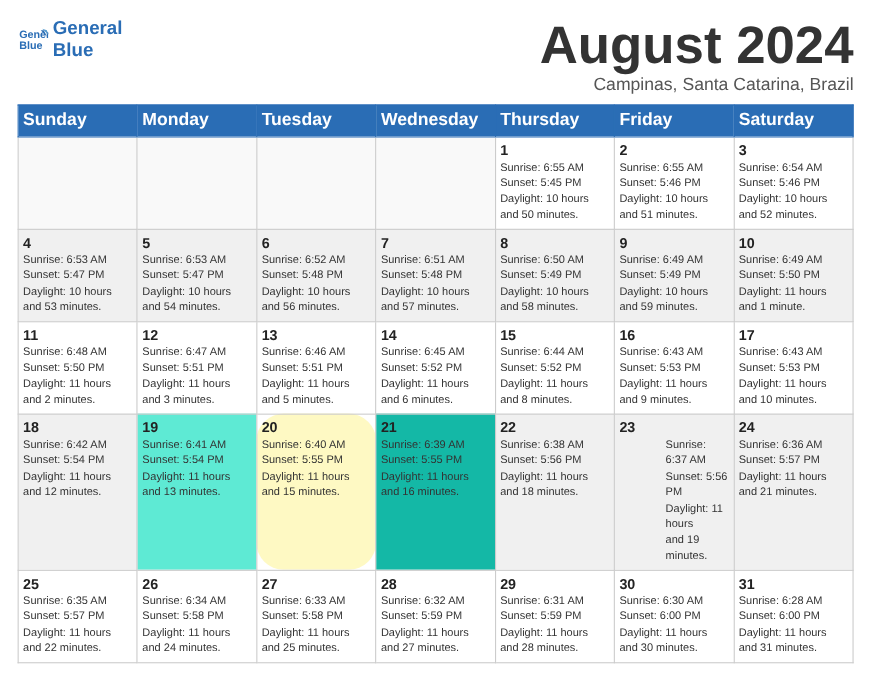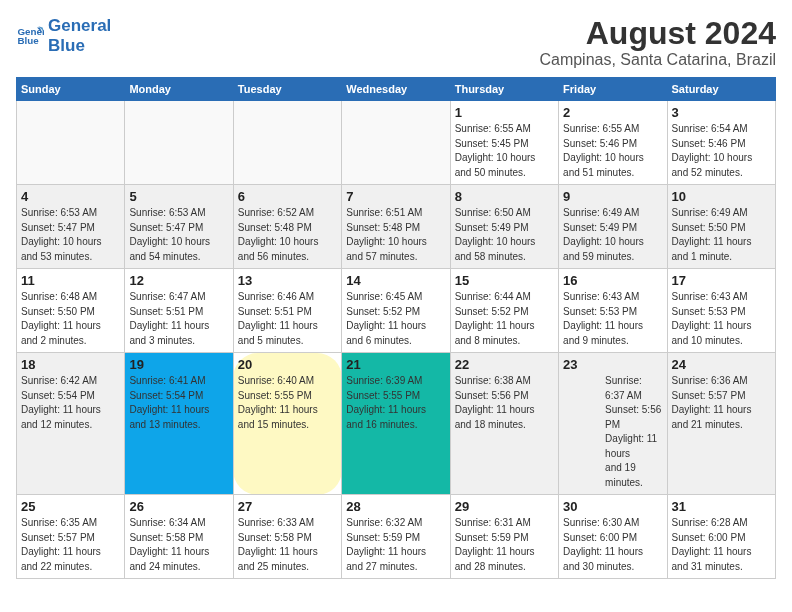--- a/index.html
+++ b/index.html
@@ -22,40 +22,40 @@
       gap: 4px;
     }
     .logo-icon {
       width: 28px;
       height: 28px;
     }
     .title-block {
       text-align: right;
     }
     .cal-title {
-      font-size: 32px;
+      font-size: 48px;
       font-weight: bold;
       color: #333;
       line-height: 1.1;
     }
     .cal-subtitle {
       font-size: 16px;
       color: #555;
     }
     table {
       width: 100%;
       border-collapse: collapse;
       font-size: 10.5px;
     }
     th {
       background: #2a6db5;
       color: #fff;
       padding: 5px 4px;
       text-align: left;
-      font-size: 11px;
+      font-size: 16px;
       font-weight: bold;
       border: 1px solid #2a6db5;
     }
     td {
       border: 1px solid #ccc;
       vertical-align: top;
       padding: 4px 4px;
       width: calc(100% / 7);
       min-height: 80px;
       background: #fff;
@@ -247,21 +247,21 @@
         </td>
       </tr>
       <tr>
         <td style="background: rgb(240, 240, 240);">
           <span class="day-num">18</span>
           <div class="day-info" style="white-space: pre-line;">Sunrise: 6:42 AM
 Sunset: 5:54 PM
 Daylight: 11 hours
 and 12 minutes.</div>
         </td>
-        <td style="background: #0ea5e9;">
+        <td style="background: #5eead4;">
           <span class="day-num">19</span>
           <div class="day-info" style="white-space: pre-line;">Sunrise: 6:41 AM
 Sunset: 5:54 PM
 Daylight: 11 hours
 and 13 minutes.</div>
         </td>
         <td style="background: #fef9c3; border-radius: 25px;">
           <span class="day-num">20</span>
           <div class="day-info" style="white-space: pre-line;">Sunrise: 6:40 AM
 Sunset: 5:55 PM

